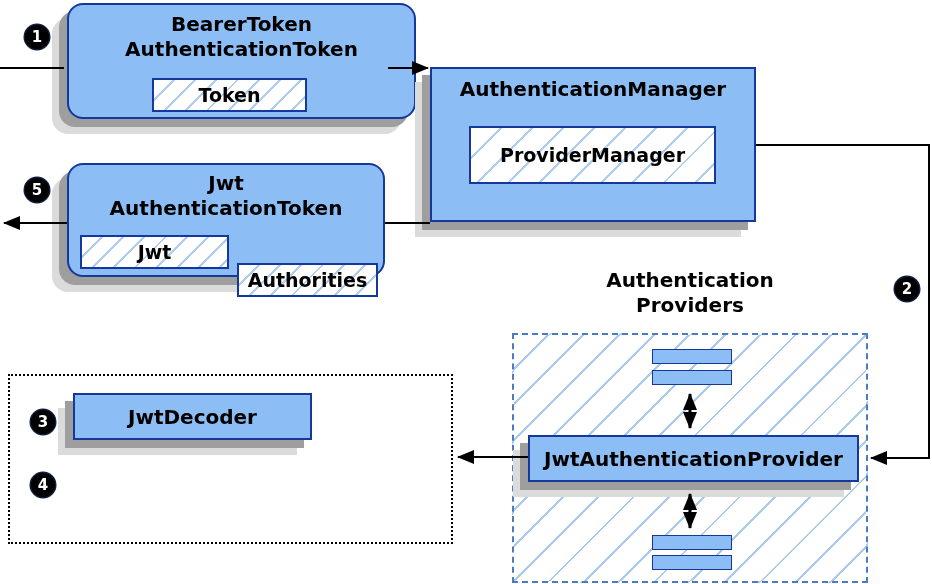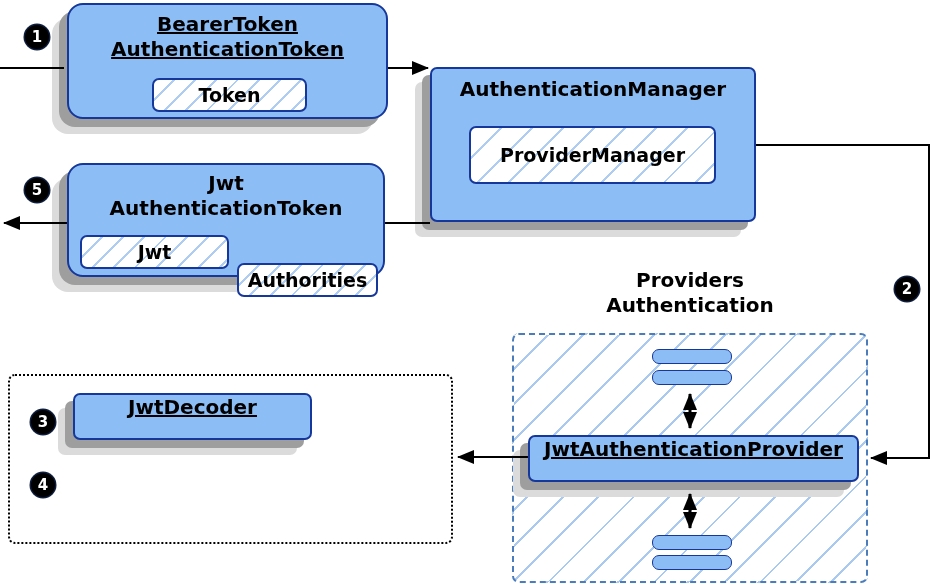--- a/index.html
+++ b/index.html
@@ -1,20 +1,20 @@
 <!DOCTYPE html>
 <html><head>
 <meta charset="utf-8">
 <style>
   html,body{margin:0;padding:0;background:#ffffff;}
   #canvas{
     position:relative;width:932px;height:584px;background:#ffffff;overflow:hidden;
     font-family:"DejaVu Sans","Liberation Sans",sans-serif;font-weight:bold;color:#000;
   }
-  .abs{position:absolute;box-sizing:border-box;border-radius:7px;}
+  .abs{position:absolute;box-sizing:border-box;}
   .bluebox{
     background:#8CBEF5;border:2.5px solid #17389B;
     box-shadow:-8px 8px 0 0 #9e9e9e,-15px 15px 0 0 #dbdbdb;
   }
   .rounded{border-radius:16px;}
   .hatchfield{
     background:repeating-linear-gradient(135deg,#ffffff 0 13px,#aecdf1 13px 15px);
     border:2.5px solid #17389B;
     display:flex;align-items:center;justify-content:center;
     font-size:19px;
@@ -24,51 +24,51 @@
     background:repeating-linear-gradient(135deg,#ffffff 0 23px,#a9c9ef 23px 25px);
     border:2px dashed #4B7DBD;
   }
   .slotbar{background:#8CBEF5;border:1.5px solid #17389B;}
   .dottedbox{background:#ffffff;border:2.5px dotted #000000;}
   .badge{
     width:24px;height:24px;border-radius:50%;background:#000;color:#fff;
     display:flex;align-items:center;justify-content:center;
     font-size:15px;line-height:1;box-shadow:0 0 0 1.5px #0d1d3d;
   }
-  .centerlabel{display:flex;justify-content:center;text-decoration:underline;}
+  .centerlabel{display:flex;align-items:center;justify-content:center;}
   #arrows{position:absolute;left:0;top:0;pointer-events:none;}
 </style>
 </head>
 <body>
 
 <div id="canvas">
 
   <div class="abs groupbox" style="left:512px;top:333px;width:356px;height:250px;"></div>
   <div class="abs nodetitle" style="left:570px;top:268px;width:240px;">
+    <div>Authentication</div>
     <div>Providers</div>
-    <div>Authentication</div>
   </div>
 
   <div class="abs slotbar" style="left:652px;top:349px;width:80px;height:15px;"></div>
   <div class="abs slotbar" style="left:652px;top:370px;width:80px;height:15px;"></div>
   <div class="abs slotbar" style="left:652px;top:535px;width:80px;height:15px;"></div>
   <div class="abs slotbar" style="left:652px;top:555px;width:80px;height:15px;"></div>
 
   <div class="abs bluebox centerlabel" style="left:528px;top:435px;width:331px;height:47px;font-size:20px;">
     <span>JwtAuthenticationProvider</span>
   </div>
 
   <div class="abs dottedbox" style="left:8px;top:374px;width:445px;height:170px;"></div>
 
   <div class="abs bluebox centerlabel" style="left:73px;top:393px;width:239px;height:47px;font-size:20px;">
     <span>JwtDecoder</span>
   </div>
 
 
-  <div class="abs bluebox rounded" style="left:67px;top:3px;width:321px;height:116px;text-decoration:underline;">
+  <div class="abs bluebox rounded" style="left:67px;top:3px;width:349px;height:116px;">
     <div class="nodetitle" style="margin-top:7px;">
       <div>BearerToken</div>
       <div>AuthenticationToken</div>
     </div>
     <div class="abs hatchfield" style="left:83px;top:73px;width:155px;height:34px;">
       <span>Token</span>
     </div>
   </div>
 
   <div class="abs bluebox" style="left:430px;top:67px;width:326px;height:155px;">

